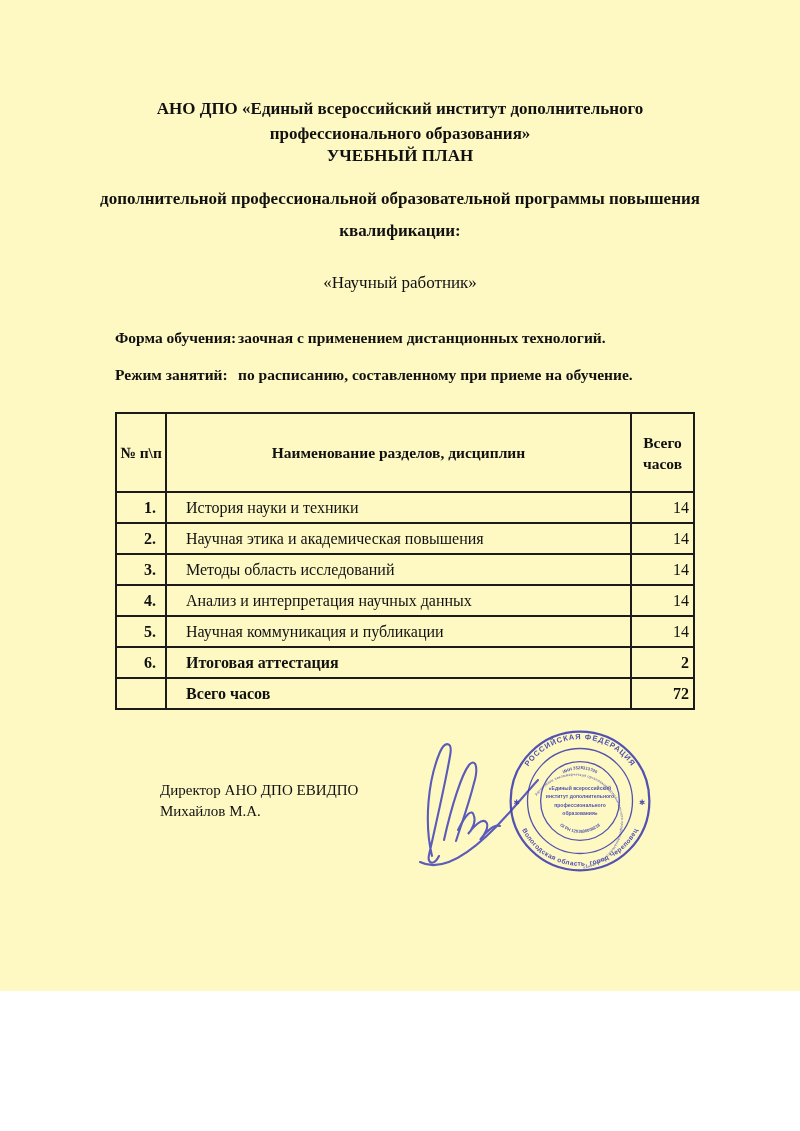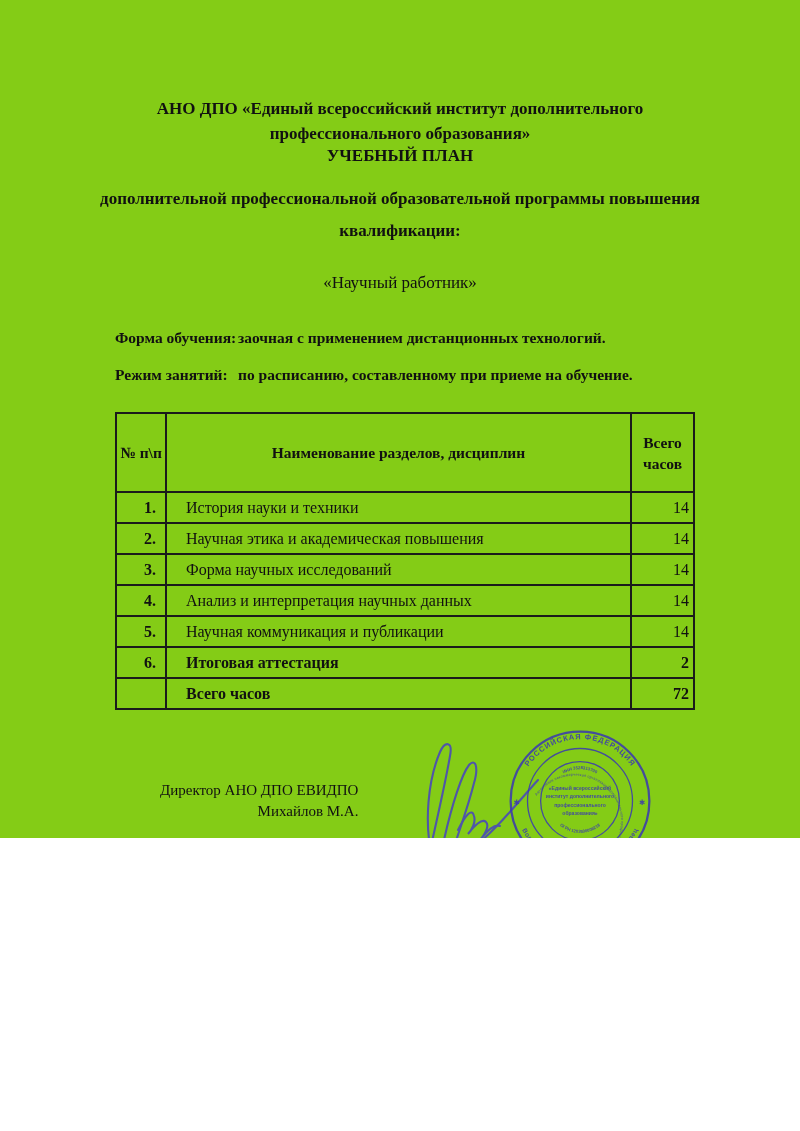--- a/index.html
+++ b/index.html
@@ -1,18 +1,18 @@
 <!DOCTYPE html>
 <html><head>
 <meta charset="utf-8">
 <style>
   html,body { margin:0; padding:0; background:#ffffff; }
   .page {
-    position:relative; width:800px; height:838px; margin:0 auto;
-    background:#84cc16; overflow:hidden;
+    position:relative; width:800px; height:991px; margin:0 auto;
+    background:#fef9c3; overflow:hidden;
     font-family:"Liberation Serif","DejaVu Serif",serif; color:#111;
   }
   .doc-head { padding-top:96px; text-align:center; }
   .org-name {
     width:600px; margin:0 auto; font-size:17px; font-weight:bold; line-height:25px;
   }
   .doc-type { font-size:17px; font-weight:bold; }
   .program-kind {
     width:620px; margin:17px auto 0; font-size:17px; font-weight:bold; line-height:32px;
   }
@@ -33,21 +33,21 @@
     text-align:center; vertical-align:middle; padding:2px;
   }
   .plan-table td { height:27px; font-size:16px; vertical-align:middle; padding:1px 4px; }
   td.c-num  { text-align:right; font-weight:bold; padding-right:9px; }
   td.c-name { text-align:left; padding-left:19px; }
   td.c-hours{ text-align:right; }
   tr.bold-row td { font-weight:bold; }
 
   .sign-area { position:relative; height:280px; margin-top:4px; }
   .sign-text {
-    position:absolute; left:160px; top:66px; font-size:15px; line-height:21px;text-align:right;
+    position:absolute; left:160px; top:66px; font-size:15px; line-height:21px;
   }
   .signature-svg { position:absolute; left:412px; top:14px; }
   .stamp-svg { position:absolute; left:505px; top:12px; }
 </style>
 </head>
 <body>
 
 <div class="page">
 
   <div class="doc-head">
@@ -87,21 +87,21 @@
         <td class="c-name">История науки и техники</td>
         <td class="c-hours">14</td>
       </tr>
       <tr>
         <td class="c-num">2.</td>
         <td class="c-name">Научная этика и академическая повышения</td>
         <td class="c-hours">14</td>
       </tr>
       <tr>
         <td class="c-num">3.</td>
-        <td class="c-name">Форма научных исследований</td>
+        <td class="c-name">Методы область исследований</td>
         <td class="c-hours">14</td>
       </tr>
       <tr>
         <td class="c-num">4.</td>
         <td class="c-name">Анализ и интерпретация научных данных</td>
         <td class="c-hours">14</td>
       </tr>
       <tr>
         <td class="c-num">5.</td>
         <td class="c-name">Научная коммуникация и публикации</td>

